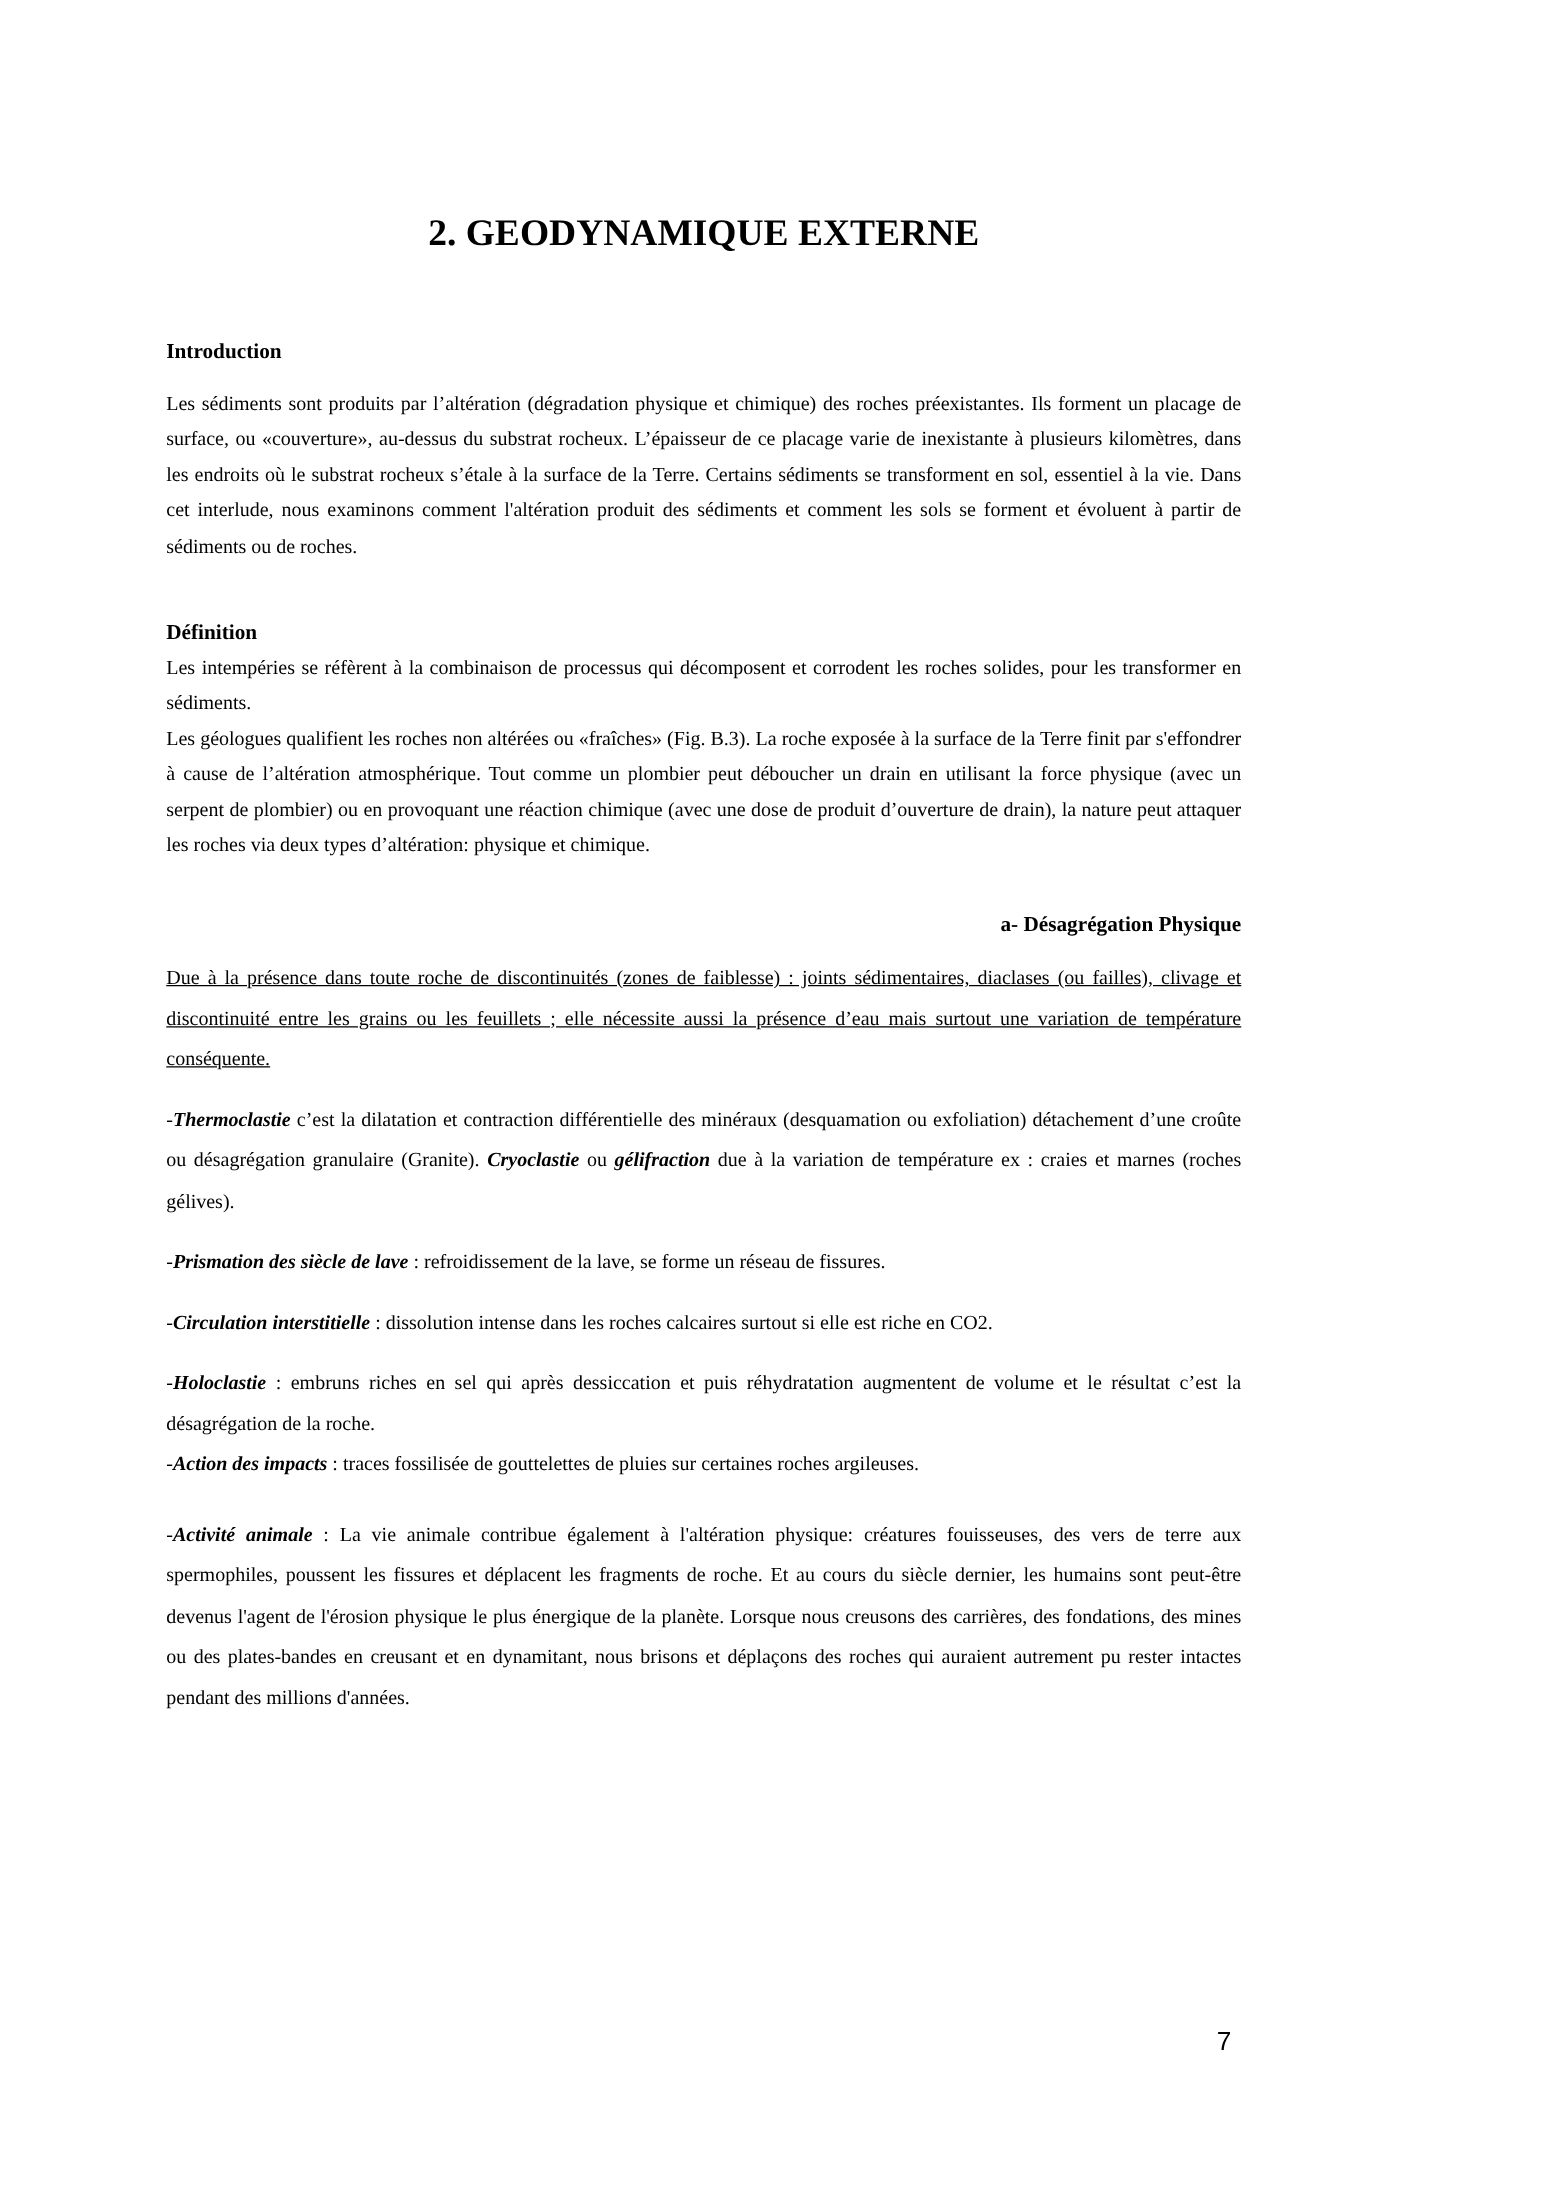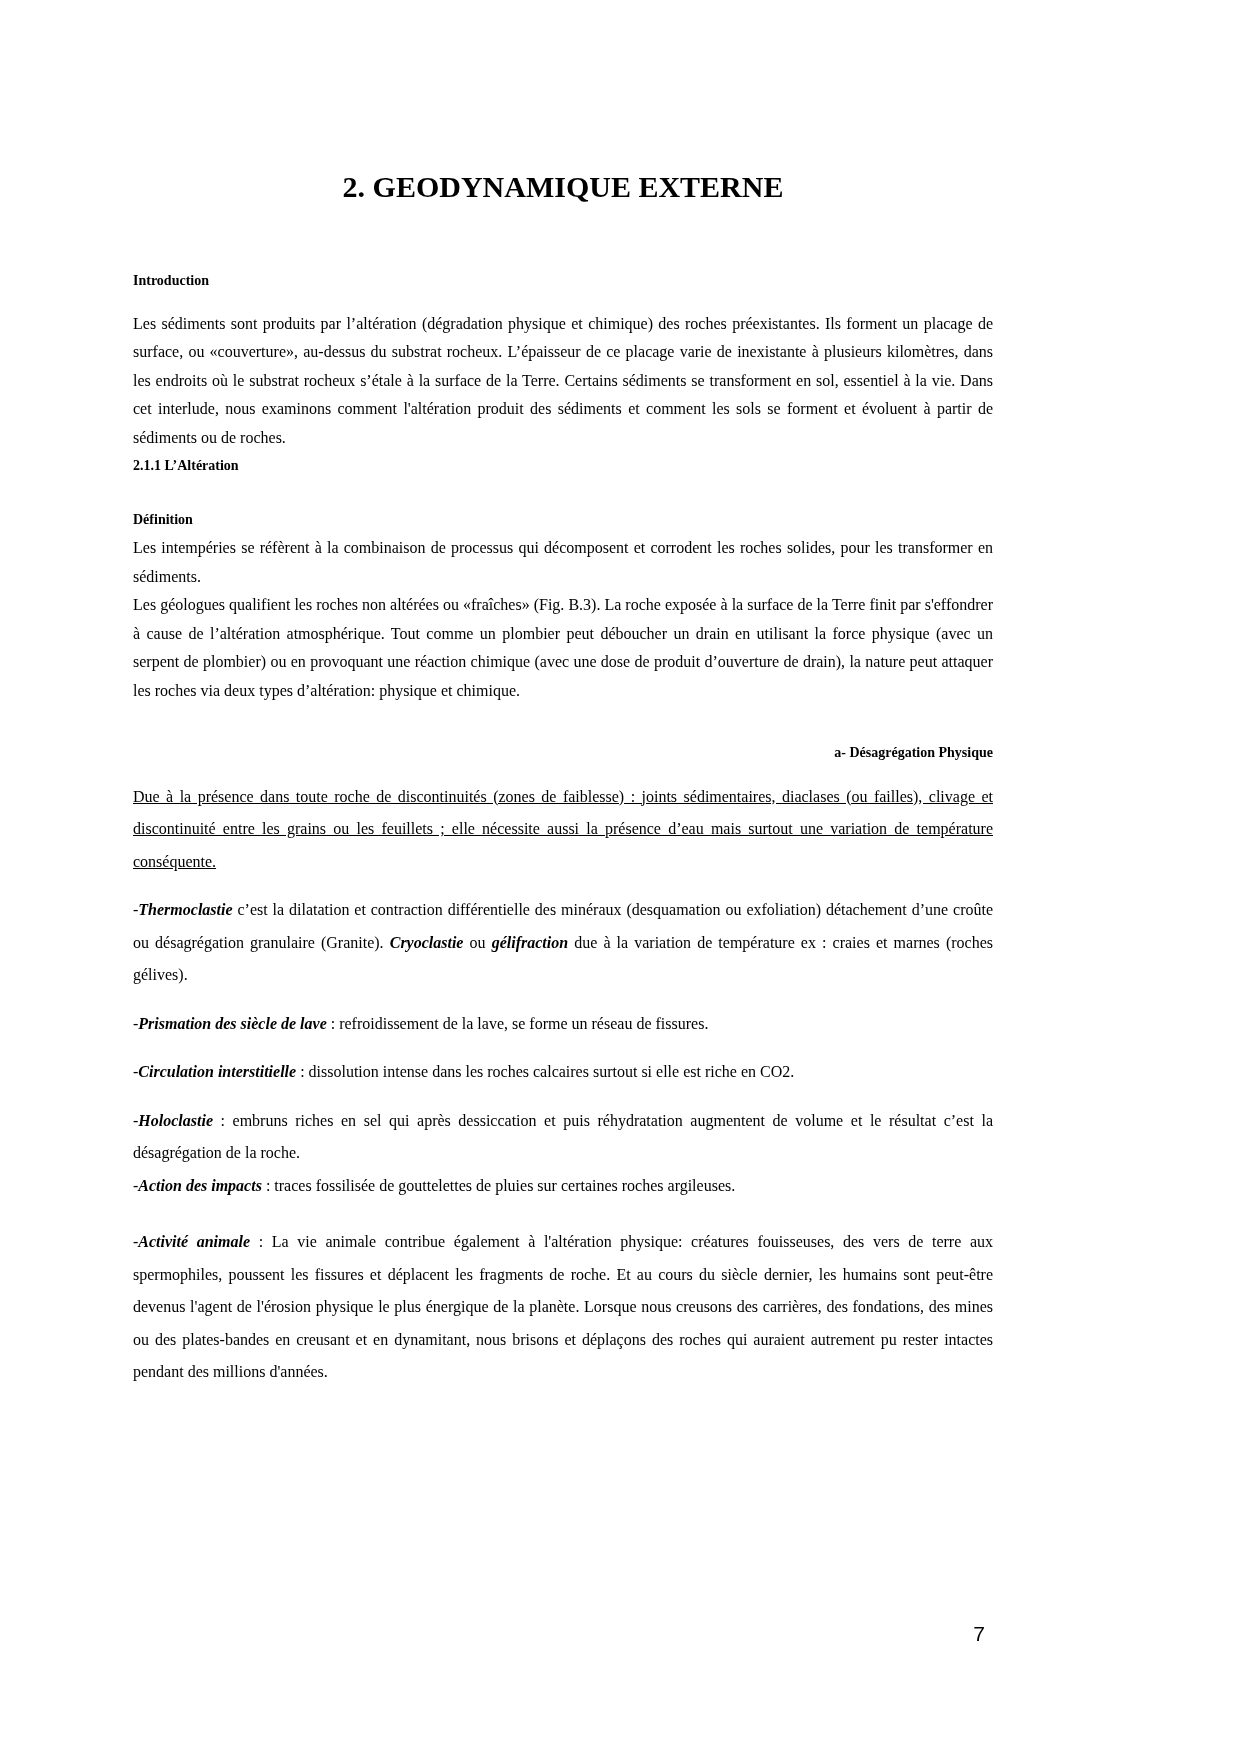--- a/index.html
+++ b/index.html
@@ -3,41 +3,40 @@
 <meta charset="utf-8">
 <style>
   * { margin:0; padding:0; box-sizing:border-box; }
   html,body { background:#ffffff; }
   .page {
     width:1126px; height:1755px; position:relative; background:#ffffff; color:#000000;
     font-family:"Liberation Serif","DejaVu Serif",serif;
     padding:170px 133px 0 133px; overflow:hidden;
   }
   .title { font-size:30px; font-weight:bold; text-align:center; line-height:34px; }
-  .h { font-size:14px; font-weight:bold; }
+  .h { font-size:17px; font-weight:bold; }
   .p { font-size:16px; text-align:justify; }
   .a { line-height:28.5px; }
   .b { line-height:32.5px; }
   .jfull { text-align-last:justify; }
   .bi { font-weight:bold; font-style:italic; }
   .pagenum {
     position:absolute; top:1622px; right:141px;
     font-family:"Liberation Sans","DejaVu Sans",sans-serif; font-size:21px;
   }
 </style>
 </head>
 <body>
 
 <div class="page">
   <div class="title">2. GEODYNAMIQUE EXTERNE</div>
   <div>
       <div class="h a" style="margin-top: 63px;">Introduction</div>
       <div class="p a" style="margin-top: 14px;"><span>Les sédiments sont produits par l’altération (dégradation physique et chimique) des roches préexistantes. Ils forment un placage de surface, ou «couverture», au-dessus du substrat rocheux. L’épaisseur de ce placage varie de inexistante à plusieurs kilomètres, dans les endroits où le substrat rocheux s’étale à la surface de la Terre. Certains sédiments se transforment en sol, essentiel à la vie. Dans cet interlude, nous examinons comment l'altération produit des sédiments et comment les sols se forment et évoluent à partir de sédiments ou de roches.</span></div>
-      <div class="h a" style="margin-top: 0px;">2.1.1 L’Altération</div>
-      <div class="h a" style="margin-top: 25px;">Définition</div>
+      <div class="h a" style="margin-top: 40px;">Définition</div>
       <div class="p a jfull" style=""><span>Les intempéries se réfèrent à la combinaison de processus qui décomposent et corrodent les roches solides, pour les transformer en sédiments.</span></div>
       <div class="p a" style="margin-top: 0px;"><span>Les géologues qualifient les roches non altérées ou «fraîches» (Fig. B.3). La roche exposée à la surface de la Terre finit par s'effondrer à cause de l’altération atmosphérique. Tout comme un plombier peut déboucher un drain en utilisant la force physique (avec un serpent de plombier) ou en provoquant une réaction chimique (avec une dose de produit d’ouverture de drain), la nature peut attaquer les roches via deux types d’altération: physique et chimique.</span></div>
       <div class="h a" style="margin-top: 34px; text-align: right;">a- Désagrégation Physique</div>
       <div class="p b" style="margin-top: 13px; text-decoration: underline;"><span>Due à la présence dans toute roche de discontinuités (zones de faiblesse) : joints sédimentaires, diaclases (ou failles), clivage et discontinuité entre les grains ou les feuillets ; elle nécessite aussi la présence d’eau mais surtout une variation de température conséquente.</span></div>
       <div class="p b" style="margin-top: 16px;"><span>-</span><span class="bi">Thermoclastie</span><span> c’est la dilatation et contraction différentielle des minéraux (desquamation ou exfoliation) détachement d’une croûte ou désagrégation granulaire (Granite). </span><span class="bi">Cryoclastie</span><span> ou </span><span class="bi">gélifraction</span><span> due à la variation de température ex : craies et marnes (roches gélives).</span></div>
       <div class="p b" style="margin-top: 16px;"><span>-</span><span class="bi">Prismation des siècle de lave</span><span> : refroidissement de la lave, se forme un réseau de fissures.</span></div>
       <div class="p b" style="margin-top: 16px;"><span>-</span><span class="bi">Circulation interstitielle</span><span> : dissolution intense dans les roches calcaires surtout si elle est riche en CO2.</span></div>
       <div class="p b" style="margin-top: 16px;"><span>-</span><span class="bi">Holoclastie</span><span> : embruns riches en sel qui après dessiccation et puis réhydratation augmentent de volume et le résultat c’est la désagrégation de la roche.</span></div>
       <div class="p b" style=""><span>-</span><span class="bi">Action des impacts</span><span> : traces fossilisée de gouttelettes de pluies sur certaines roches argileuses.</span></div>
       <div class="p b" style="margin-top: 24px;"><span>-</span><span class="bi">Activité animale</span><span> : La vie animale contribue également à l'altération physique: créatures fouisseuses, des vers de terre aux spermophiles, poussent les fissures et déplacent les fragments de roche. Et au cours du siècle dernier, les humains sont peut-être devenus l'agent de l'érosion physique le plus énergique de la planète. Lorsque nous creusons des carrières, des fondations, des mines ou des plates-bandes en creusant et en dynamitant, nous brisons et déplaçons des roches qui auraient autrement pu rester intactes pendant des millions d'années.</span></div>

